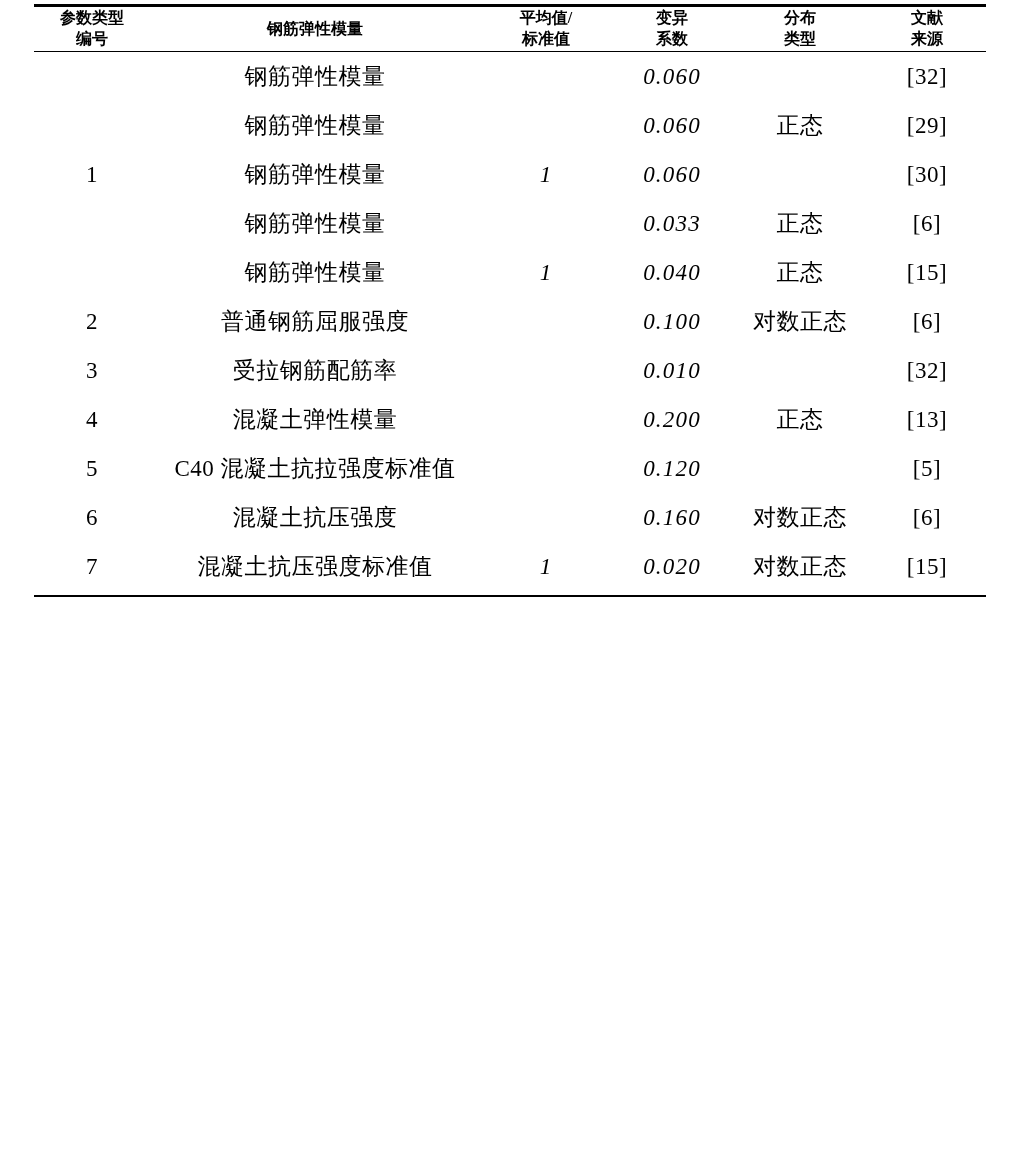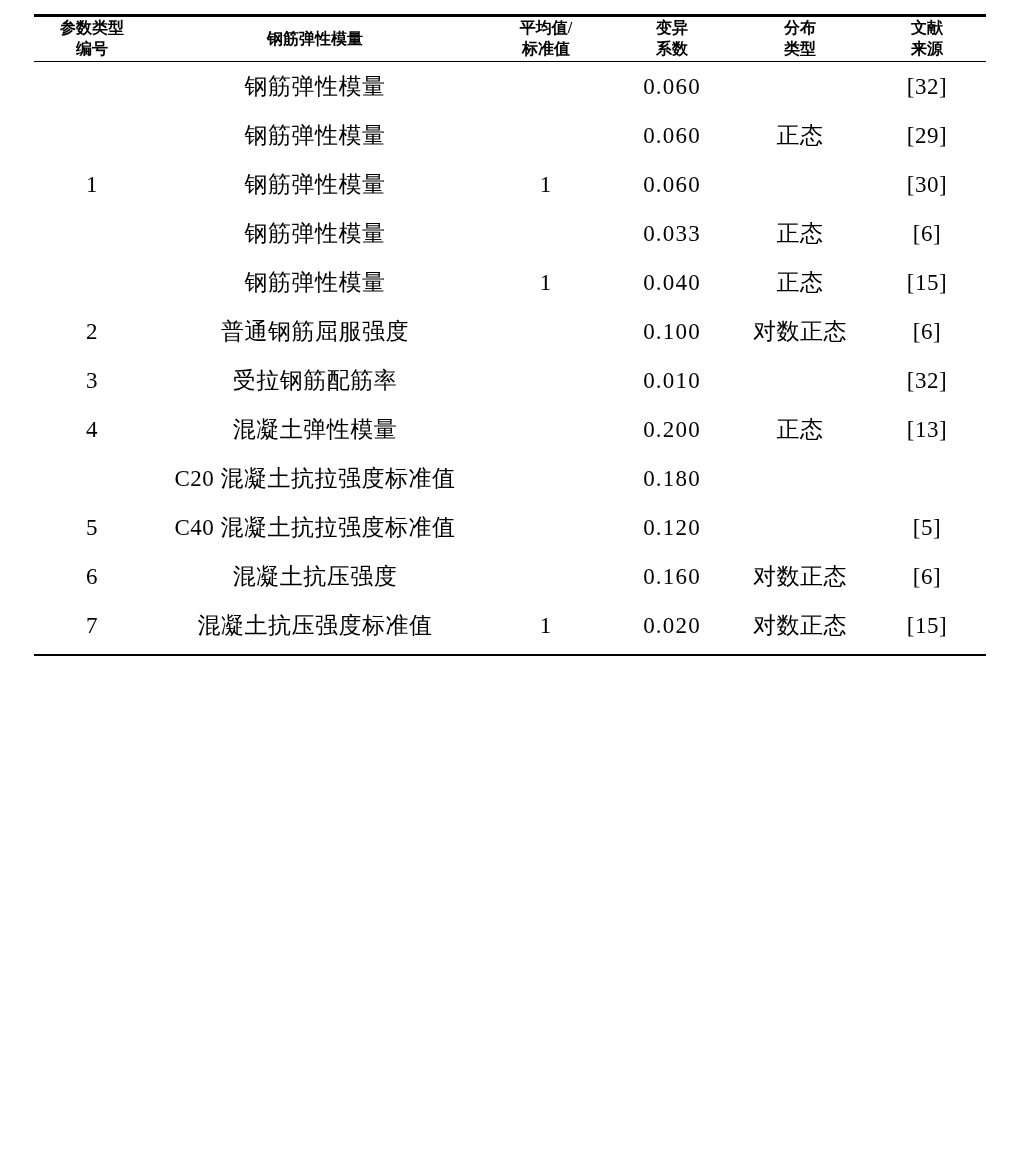--- a/index.html
+++ b/index.html
@@ -15,21 +15,21 @@
     overflow: hidden;
   }
   .table-wrap {
     width: 1020px;
     padding: 0;
     box-sizing: border-box;
   }
   table.param-table {
     border-collapse: collapse;
     width: 952px;
-    margin: 14px auto 0 auto;
+    margin: 4px auto 0 auto;
     table-layout: fixed;
   }
   table.param-table col.c-num    { width: 116px; }
   table.param-table col.c-name   { width: 330px; }
   table.param-table col.c-mean   { width: 132px; }
   table.param-table col.c-cov    { width: 120px; }
   table.param-table col.c-dist   { width: 136px; }
   table.param-table col.c-ref    { width: 118px; }
   .rule-top td {
     border-top: 3px solid #000;
@@ -59,20 +59,21 @@
     padding: 9px 2px;
     letter-spacing: 0.5px;
     white-space: nowrap;
   }
   tbody td.num-col {
     font-size: 23px;
   }
   td.numeric {
     font-family: "Liberation Serif", "DejaVu Serif", serif;
     letter-spacing: 1.2px;
+    font-style: italic;
   }
   .hdr-line { display: block; }
   .spacer-row td { height: 4px; padding: 0; }
 </style>
 </head>
 <body>
 
 <div class="table-wrap">
   <table class="param-table">
     <colgroup>
@@ -174,28 +175,20 @@
       </tr>
       <tr>
         <td class="num-col">4</td>
         <td>混凝土弹性模量</td>
         <td class="numeric"></td>
         <td class="numeric">0.200</td>
         <td>正态</td>
         <td>[13]</td>
       </tr>
       <tr>
-        <td class="num-col"></td>
-        <td>C20 混凝土抗拉强度标准值</td>
-        <td class="numeric"></td>
-        <td class="numeric">0.180</td>
-        <td></td>
-        <td></td>
-      </tr>
-      <tr>
         <td class="num-col">5</td>
         <td>C40 混凝土抗拉强度标准值</td>
         <td class="numeric"></td>
         <td class="numeric">0.120</td>
         <td></td>
         <td>[5]</td>
       </tr>
       <tr>
         <td class="num-col">6</td>
         <td>混凝土抗压强度</td>

